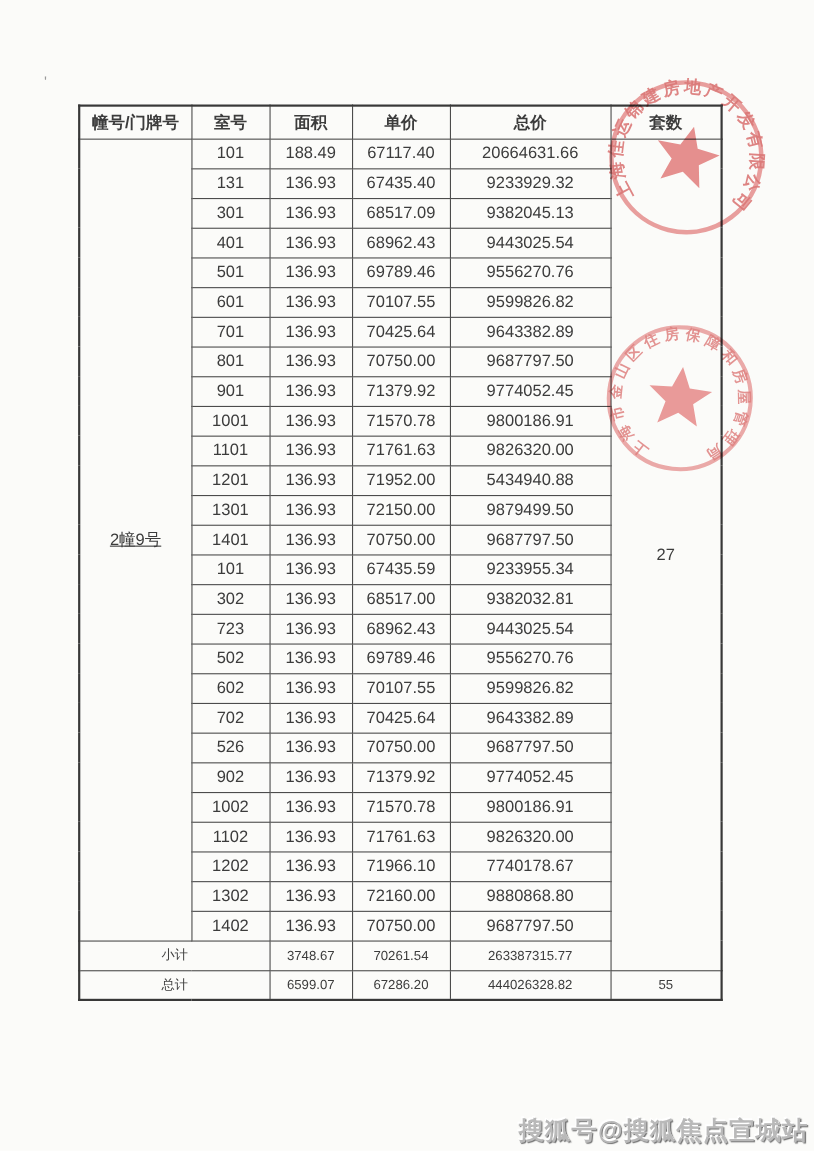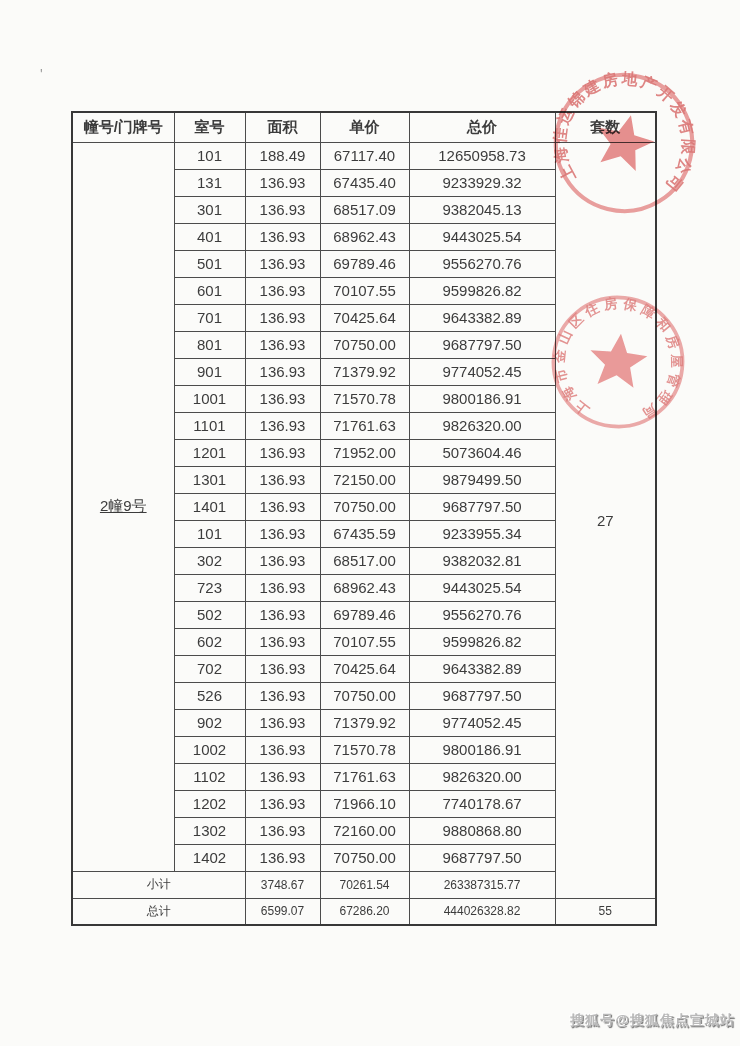--- a/index.html
+++ b/index.html
@@ -25,38 +25,38 @@
   table.price th, table.price td{
     border:1px solid #4c4c4c;
     text-align:center;
     vertical-align:middle;
     padding:0 2px;
     font-size:15px;
     color:#3c3c3c;
     white-space:nowrap;
     overflow:hidden;
   }
-  table.price{border:2px solid #383838;margin-top:16px;}
+  table.price{border:2px solid #383838;}
   table.price thead tr{height:30px;}
   table.price thead th{font-weight:600;font-size:15px;}
   table.price tbody tr{height:27px;}
   td.merged-left{font-size:15px;text-decoration:underline;}
   td.merged-units{font-size:15px;}
   tr.summary td{font-size:12px;}
   .stamp{
     position:absolute;
     mix-blend-mode:multiply;
     opacity:0.85;
     pointer-events:none;
   }
   .stamp svg{display:block;}
   .watermark{
     position:absolute;
     right:5px;top:1012px;
-    font-size:14px;
+    font-size:23px;
     font-weight:bold;
     letter-spacing:1px;
     color:#b9b9b9;
     text-shadow:-1px -1px 0 #ffffff, 1px 1px 1px #6e6e6e;
   }
 </style>
 </head>
 <body>
 
 <span class="speck">'</span>
@@ -79,21 +79,21 @@
       <th>总价</th>
       <th>套数</th>
     </tr>
   </thead>
   <tbody id="rows-body">
     <tr>
         <td class="merged-left" rowspan="27">2幢9号</td>
         <td>101</td>
         <td>188.49</td>
         <td>67117.40</td>
-        <td>12650958.73</td>
+        <td>20664631.66</td>
         <td class="merged-units" rowspan="28">27</td>
       </tr>
       <tr>
         <td>131</td>
         <td>136.93</td>
         <td>67435.40</td>
         <td>9233929.32</td>
       </tr>
       <tr>
         <td>301</td>
@@ -146,21 +146,21 @@
       <tr>
         <td>1101</td>
         <td>136.93</td>
         <td>71761.63</td>
         <td>9826320.00</td>
       </tr>
       <tr>
         <td>1201</td>
         <td>136.93</td>
         <td>71952.00</td>
-        <td>5073604.46</td>
+        <td>5434940.88</td>
       </tr>
       <tr>
         <td>1301</td>
         <td>136.93</td>
         <td>72150.00</td>
         <td>9879499.50</td>
       </tr>
       <tr>
         <td>1401</td>
         <td>136.93</td>

